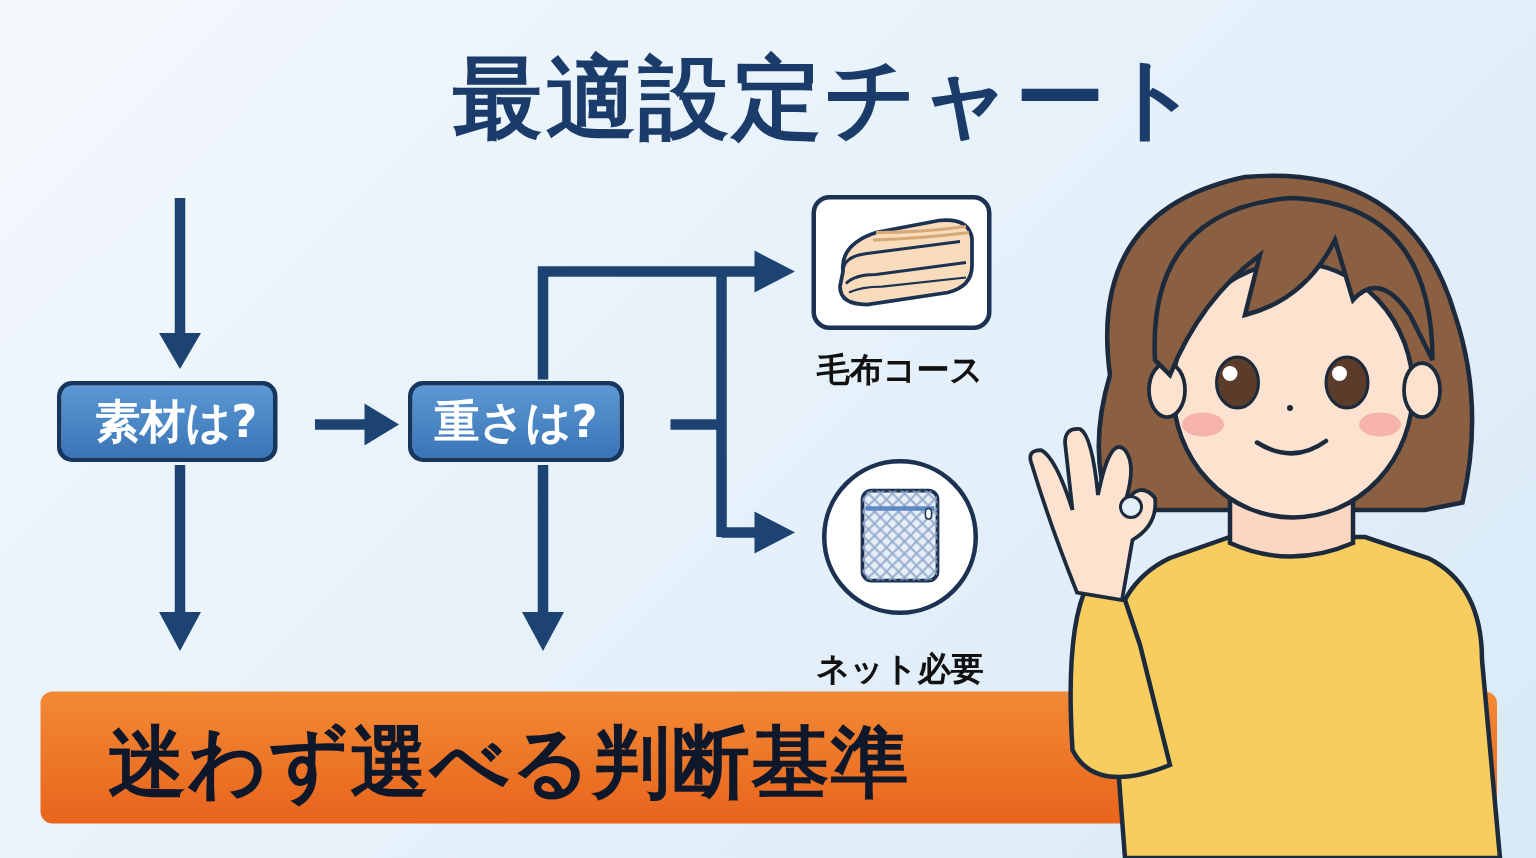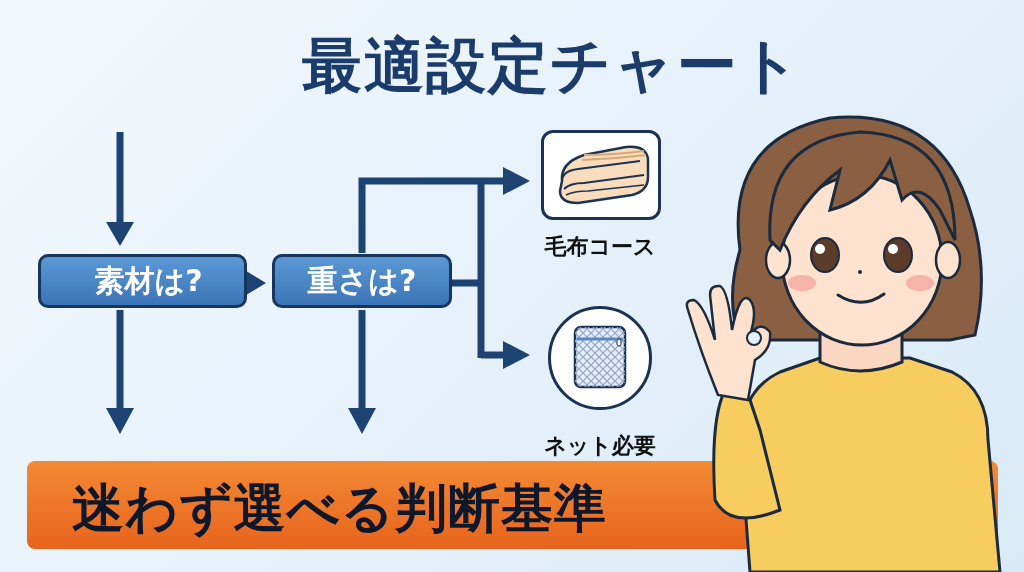--- a/index.html
+++ b/index.html
@@ -48,24 +48,24 @@
     <line x1="447" y1="283" x2="484" y2="283" stroke-width="7"></line>
     <line x1="481" y1="181" x2="481" y2="358" stroke-width="7"></line>
     <line x1="481" y1="355" x2="505" y2="355" stroke-width="7"></line>
     <polygon points="503,341 503,369 530,355" stroke="none"></polygon>
 
     <line x1="362" y1="310" x2="362" y2="410" stroke-width="7"></line>
     <polygon points="348,408 376,408 362,434" stroke="none"></polygon>
   </g>
 </svg>
 
-<div class="qbox" style="left:38px;top:254px;width:209px;padding-left:12px;">
+<div class="qbox" style="left:38px;top:254px;width:147px;padding-left:12px;">
   <span>素材は?</span>
 </div>
-<div class="qbox" style="left:272px;top:254px;width:180px;">
+<div class="qbox" style="left:272px;top:254px;width:144px;">
   <span>重さは?</span>
 </div>
 
 <div class="card">
   <svg width="114" height="84" viewBox="0 0 114 84">
     <path d="M18 48 Q16 30 40 22 L82 14 Q102 12 104 26 L104 44 Q104 58 88 62 L34 70 Q16 70 16 58 Z" fill="#f8dcbc" stroke="#1b3252" stroke-width="2.5"></path>
     <path d="M18 48 Q18 38 34 36 L96 28" fill="none" stroke="#1b3252" stroke-width="2"></path>
     <path d="M40 22 Q70 22 100 18" fill="none" stroke="#d7a877" stroke-width="2"></path>
     <path d="M38 27 Q70 26 102 22" fill="none" stroke="#d7a877" stroke-width="2"></path>
     <path d="M20 56 Q26 50 40 50 L100 42" fill="none" stroke="#1b3252" stroke-width="2"></path>

